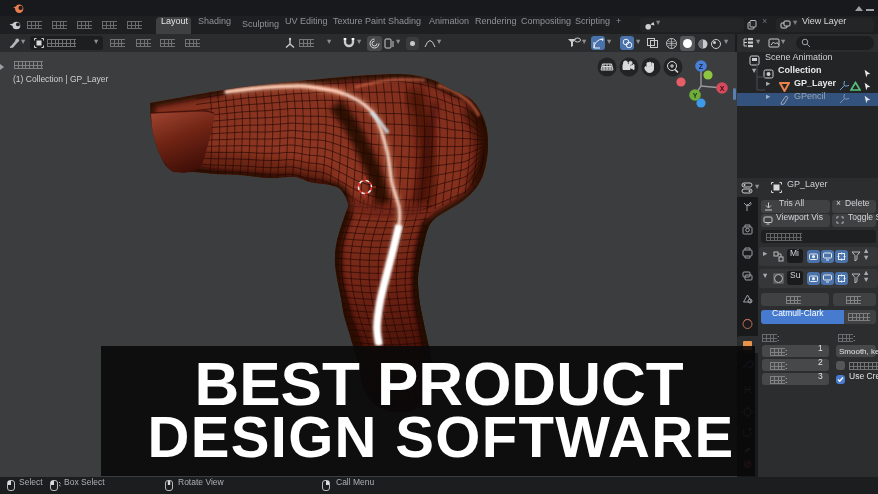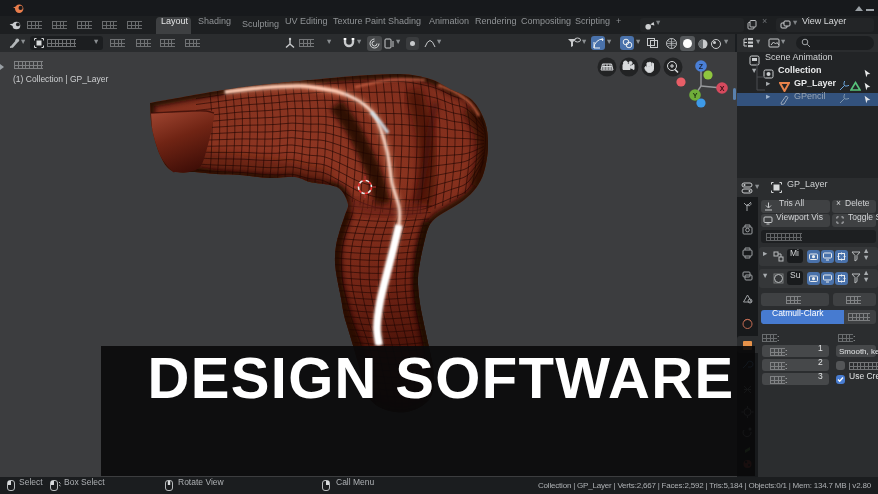--- a/index.html
+++ b/index.html
@@ -597,19 +597,19 @@
 <svg class="abs" style="left:165px;top:480px" width="8" height="11" viewBox="0 0 8 11">
       <rect x="0.5" y="0.5" width="7" height="10" rx="2.5" fill="none" stroke="#b9bcbe"></rect>
       <rect x="2.8" y="1" width="2.4" height="4" fill="#d8dadc"></rect>
     </svg>
 <div class="abs t8" style="left:178px;top:482px;color:#aeb1b4">Rotate View</div>
 <svg class="abs" style="left:322px;top:480px" width="8" height="11" viewBox="0 0 8 11">
       <rect x="0.5" y="0.5" width="7" height="10" rx="2.5" fill="none" stroke="#b9bcbe"></rect>
       <rect x="4" y="1" width="3" height="4" fill="#d8dadc"></rect>
     </svg>
 <div class="abs t8" style="left:336px;top:482px;color:#aeb1b4">Call Menu</div>
-<div class="abs" style="left:538px;top:482px;color:#aeb1b4;font-size:8px;letter-spacing:-0.2px;line-height:1">Collection | GP_Layer | Verts:2,667 | Faces:2,592 | Tris:5,184 | Objects:0/1 | Mem: 134.7 MB | v2.80</div>
 
 <div class="abs" style="left:101px;top:346px;width:654px;height:130px;background:rgba(9,9,10,0.9)"></div>
 <div class="abs" style="left:112px;top:346px;width:654px;text-align:center;color:#fff;font-weight:bold">
+ <div style="font-size:62px;line-height:43px;padding-top:16px;letter-spacing:0px">BEST PRODUCT</div>
  <div style="font-size:58px;line-height:51px;letter-spacing:1.33px;margin-top:6px;margin-left:4px">DESIGN SOFTWARE</div>
 </div>
 
 </div>
 </body></html>

